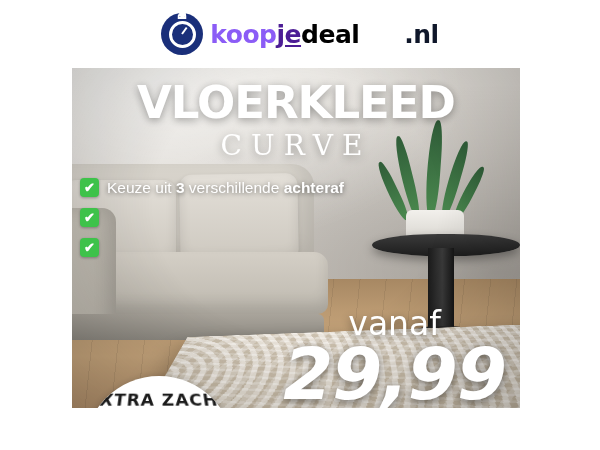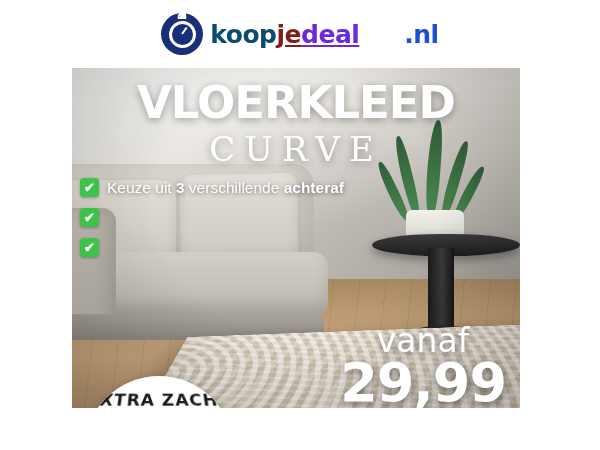--- a/index.html
+++ b/index.html
@@ -73,24 +73,24 @@
     background: #ffffff;
     border-radius: 2px;
   }
   .logo-wordmark {
     font-size: 25px;
     font-weight: bold;
     letter-spacing: -0.5px;
     white-space: nowrap;
     font-family: "DejaVu Sans", sans-serif;
   }
-  .w-koop { color: #0c4a6e; }
-  .w-je   { color: #7f1d1d; text-decoration: underline; }
-  .w-deal { color: #6d28d9; text-decoration: underline; }
-  .w-nl   { color: #1d4ed8; margin-left: 45px; }
+  .w-koop { color: #8b5cf6; }
+  .w-je   { color: #4c1d95; text-decoration: underline; }
+  .w-deal { color: #000000; }
+  .w-nl   { color: #0f172a; margin-left: 45px; }
 
   
   .hero {
     position: absolute;
     left: 72px; top: 68px;
     width: 448px; height: 340px;
     overflow: hidden;
     background: #14532d;
   }
 
@@ -244,21 +244,21 @@
     font-family: "DejaVu Sans", sans-serif;
     font-weight: bold;
     font-size: 45px;
     letter-spacing: -1px;
     color: #ffffff;
     line-height: 1;
     white-space: nowrap;
   }
   .title-sub {
     font-family: "DejaVu Serif", serif;
-    font-size: 34px;
+    font-size: 28px;
     letter-spacing: 9px;
     color: #ffffff;
     line-height: 1.35;
     margin-top: 2px;
     white-space: nowrap;
   }
 
   .bullets {
     position: absolute;
     left: 4px; top: 110px;
@@ -335,23 +335,24 @@
   .price-from {
     font-family: "DejaVu Sans", sans-serif;
     font-size: 33px;
     line-height: 1;
     letter-spacing: 0px;
     text-align: center;
   }
   .price-amount {
     font-family: "DejaVu Sans", sans-serif;
     font-weight: bold;
-    font-size: 54px;
+    font-size: 72px;
     line-height: .95;
     letter-spacing: -1px;
+    font-style: italic;
   }
   .vignette {
     position: absolute; inset: 0;
     background: radial-gradient(ellipse at 50% 40%, rgba(0,0,0,0) 45%, rgba(0,0,0,.22) 100%);
     pointer-events: none;
   }
 </style>
 </head>
 <body>
 

